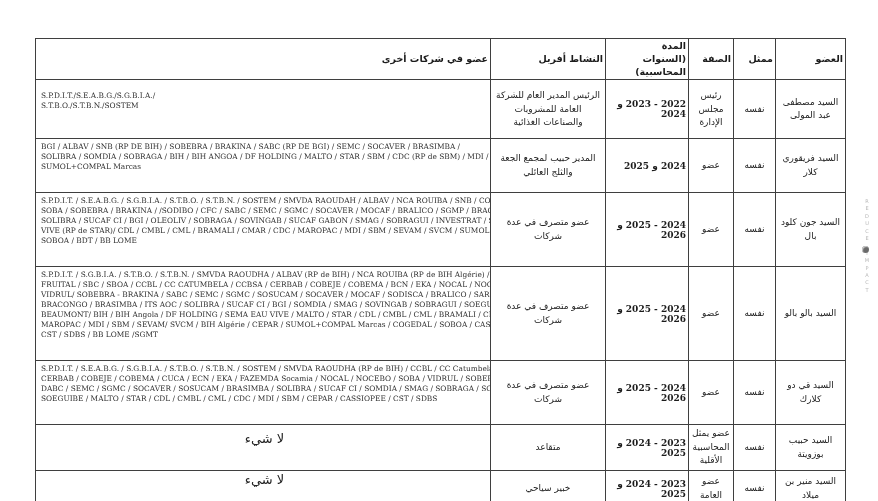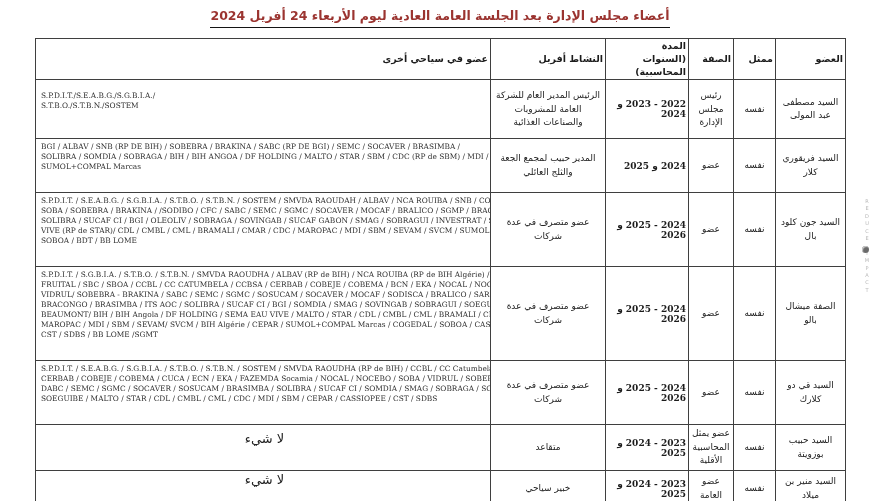--- a/index.html
+++ b/index.html
@@ -60,42 +60,39 @@
   .stamp-dot{
     position:absolute;right:9px;top:246px;width:7px;height:7px;border-radius:50%;
     background:#6a6a6a;box-shadow:inset 1px 1px 1px #cfcfcf;
   }
 </style>
 </head>
 <body>
 
 <div class="page">
 
-  <div class="title-wrap">
-    <span class="doc-title">أعضاء مجلس الإدارة بعد الجلسة العامة العادية ليوم الأربعاء 24 أفريل 2024</span>
-  </div>
 
   <table class="board">
     <colgroup>
       <col style="width:70px">
         <col style="width:42px">
         <col style="width:45px">
       <col style="width:83px">
         <col style="width:115px">
         <col style="width:455px">
     </colgroup>
     <thead>
       <tr class="h-head">
         <th>العضو</th>
         <th>ممثل</th>
         <th>الصفة</th>
         <th>المدة
 (السنوات المحاسبية)</th>
         <th>النشاط أفريل</th>
-        <th>عضو في سياحي أخرى</th>
+        <th>عضو في شركات أخرى</th>
       </tr>
     </thead>
     <tbody>
       <tr class="r1">
         <td class="ar">السيد مصطفى عبد المولى</td>
         <td class="ar">نفسه</td>
         <td class="ar">رئيس مجلس الإدارة</td>
         <td class="c-duration">2022 - 2023 و 2024</td>
         <td class="ar">الرئيس المدير العام للشركة العامة للمشروبات والصناعات الغذائية</td>
         <td class="c-companies">S.P.D.I.T./S.E.A.B.G./S.G.B.I.A./
@@ -117,21 +114,21 @@
         <td class="ar">عضو</td>
         <td class="c-duration">2024 - 2025 و 2026</td>
         <td class="ar">عضو متصرف في عدة شركات</td>
         <td class="c-companies">S.P.D.I.T. / S.E.A.B.G. / S.G.B.I.A. / S.T.B.O. / S.T.B.N. / SOSTEM / SMVDA RAOUDAH / ALBAV / NCA ROUIBA / SNB / COBEMA / NOCEBO /
 SOBA / SOBEBRA / BRAKINA / /SODIBO / CFC / SABC / SEMC / SGMC / SOCAVER / MOCAF / BRALICO / SGMP / BRACONGO / /BRASIMBA/
 SOLIBRA / SUCAF CI / BGI / OLEOLIV / SOBRAGA / SOVINGAB / SUCAF GABON / SMAG / SOBRAGUI / INVESTRAT / STAR / SEMA EAU
 VIVE (RP de STAR)/ CDL / CMBL / CML / BRAMALI / CMAR / CDC / MAROPAC / MDI / SBM / SEVAM / SVCM / SUMOL+COMPAL Marcas /
 SOBOA / BDT / BB LOME</td>
       </tr>
       <tr class="r4">
-        <td class="ar">الصفة ميشال بالو</td>
+        <td class="ar">السيد بالو بالو</td>
         <td class="ar">نفسه</td>
         <td class="ar">عضو</td>
         <td class="c-duration">2024 - 2025 و 2026</td>
         <td class="ar">عضو متصرف في عدة شركات</td>
         <td class="c-companies">S.P.D.I.T. / S.G.B.I.A. / S.T.B.O. / S.T.B.N. / SMVDA RAOUDHA / ALBAV (RP de BIH) / NCA ROUIBA (RP de BIH Algérie) / SNB / ALGAD/
 FRUITAL / SBC / SBOA / CCBL / CC CATUMBELA / CCBSA / CERBAB / COBEJE / COBEMA / BCN / EKA / NOCAL / NOCEBO / SOBA /
 VIDRUL/ SOBEBRA - BRAKINA / SABC / SEMC / SGMC / SOSUCAM / SOCAVER / MOCAF / SODISCA / BRALICO / SARIS-CONGO/
 BRACONGO / BRASIMBA / ITS AOC / SOLIBRA / SUCAF CI / BGI / SOMDIA / SMAG / SOVINGAB / SOBRAGUI / SOEGUIBE /
 BEAUMONT/ BIH / BIH Angola / DF HOLDING / SEMA EAU VIVE / MALTO / STAR / CDL / CMBL / CML / BRAMALI / CMAR / CDC /
 MAROPAC / MDI / SBM / SEVAM/ SVCM / BIH Algérie / CEPAR / SUMOL+COMPAL Marcas / COGEDAL / SOBOA / CASSIOPEE / BDT /

